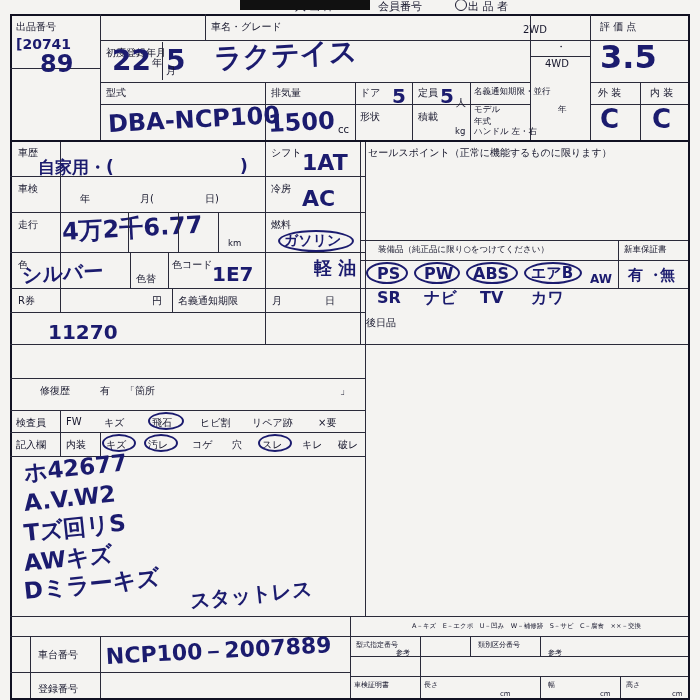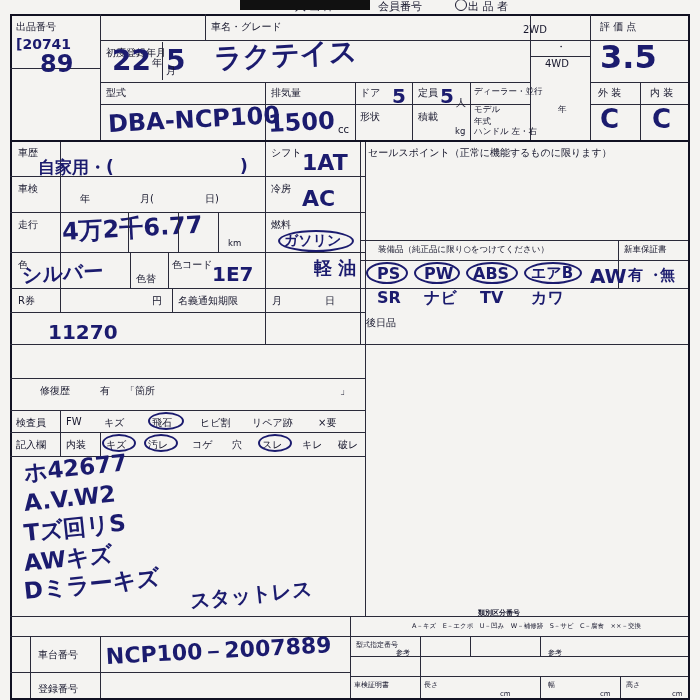--- a/index.html
+++ b/index.html
@@ -118,21 +118,21 @@
   <span class="lbl cell" style="left:360px;top:86px;">ドア</span>
   <span class="hand cell" style="left:392px;top:84px;font-size:20px;">5</span>
   <span class="lbl cell" style="left:360px;top:110px;">形状</span>
 
   <span class="lbl cell" style="left:418px;top:86px;">定員</span>
   <span class="hand cell" style="left:440px;top:84px;font-size:20px;">5</span>
   <span class="lbl cell" style="left:456px;top:96px;">人</span>
   <span class="lbl cell" style="left:418px;top:110px;">積載</span>
   <span class="lbl cell sm" style="left:455px;top:126px;">kg</span>
 
-  <span class="lbl cell sm" style="left:474px;top:86px;">ディーラー・並行</span>
+  <span class="lbl cell sm" style="left:474px;top:86px;">名義通知期限・並行</span>
   <span class="lbl cell sm" style="left:474px;top:104px;">モデル<br>年式</span>
   <span class="lbl cell sm" style="left:558px;top:104px;">年</span>
   <span class="lbl cell sm" style="left:474px;top:126px;">ハンドル 左・右</span>
 
   <span class="lbl cell" style="left:598px;top:86px;">外 装</span>
   <span class="lbl cell" style="left:650px;top:86px;">内 装</span>
   <span class="hand cell" style="left:600px;top:104px;font-size:26px;">C</span>
   <span class="hand cell" style="left:652px;top:104px;font-size:26px;">C</span>
 
   <div class="ln vl" style="left:265px;top:142px;width:1px;height:202px;"></div>
@@ -199,21 +199,21 @@
   <span class="lbl cell sm" style="left:624px;top:244px;">新車保証書</span>
 
   <div class="ellipse" style="left:366px;top:262px;width:42px;height:22px;"></div>
   <span class="hand cell" style="left:377px;top:264px;font-size:16px;">PS</span>
   <div class="ellipse" style="left:414px;top:262px;width:46px;height:22px;"></div>
   <span class="hand cell" style="left:424px;top:264px;font-size:16px;">PW</span>
   <div class="ellipse" style="left:466px;top:262px;width:52px;height:22px;"></div>
   <span class="hand cell" style="left:473px;top:264px;font-size:16px;">ABS</span>
   <div class="ellipse" style="left:524px;top:262px;width:58px;height:22px;"></div>
   <span class="hand cell" style="left:531px;top:264px;font-size:15px;">エアB</span>
-  <span class="hand cell" style="left:590px;top:264px;font-size:20px;">AW</span>
+  <span class="hand cell" style="left:590px;top:272px;font-size:12px;">AW</span>
 
   <span class="hand cell" style="left:377px;top:288px;font-size:16px;">SR</span>
   <span class="hand cell" style="left:424px;top:288px;font-size:16px;">ナビ</span>
   <span class="hand cell" style="left:480px;top:288px;font-size:16px;">TV</span>
   <span class="hand cell" style="left:531px;top:288px;font-size:16px;">カワ</span>
 
   <span class="hand cell" style="left:628px;top:266px;font-size:15px;">有</span>
   <span class="hand cell" style="left:648px;top:266px;font-size:15px;">・</span>
   <span class="hand cell" style="left:660px;top:266px;font-size:15px;">無</span>
 
@@ -303,21 +303,21 @@
   <div class="ln hl" style="left:350px;top:676px;width:338px;height:1px;"></div>
   <div class="ln vl" style="left:420px;top:636px;width:1px;height:64px;"></div>
   <div class="ln vl" style="left:470px;top:636px;width:1px;height:20px;"></div>
   <div class="ln vl" style="left:540px;top:636px;width:1px;height:20px;"></div>
   <div class="ln vl" style="left:540px;top:676px;width:1px;height:24px;"></div>
   <div class="ln vl" style="left:620px;top:676px;width:1px;height:24px;"></div>
   <div class="ln hl" style="left:350px;top:636px;width:338px;height:1px;"></div>
 
   <span class="lbl cell xs" style="left:356px;top:640px;">型式指定番号</span>
   <span class="lbl cell xs" style="left:396px;top:648px;">参考</span>
-  <span class="lbl cell xs" style="left:478px;top:608px;font-weight:bold;">類別区分番号</span>
+  <span class="lbl cell xs" style="left:478px;top:640px;">類別区分番号</span>
   <span class="lbl cell xs" style="left:548px;top:648px;">参考</span>
   <span class="lbl cell xs" style="left:354px;top:680px;">車検証明書</span>
   <span class="lbl cell xs" style="left:424px;top:680px;">長さ</span>
   <span class="lbl cell xs" style="left:548px;top:680px;">幅</span>
   <span class="lbl cell xs" style="left:626px;top:680px;">高さ</span>
   <span class="lbl cell xs" style="left:500px;top:690px;">cm</span>
   <span class="lbl cell xs" style="left:600px;top:690px;">cm</span>
   <span class="lbl cell xs" style="left:672px;top:690px;">cm</span>
 
   <div class="ln hl thick" style="left:10px;top:698px;width:680px;height:2px;"></div>

